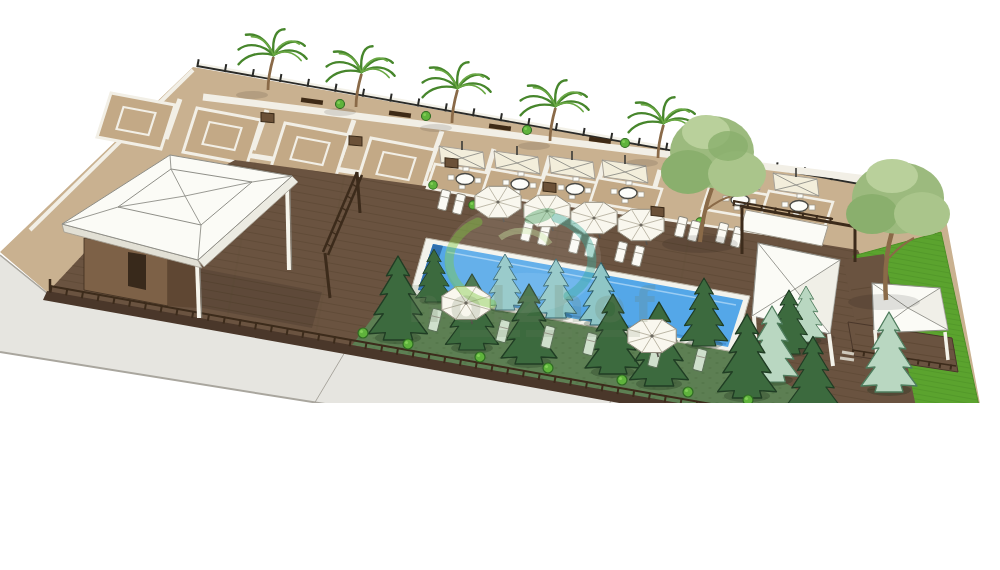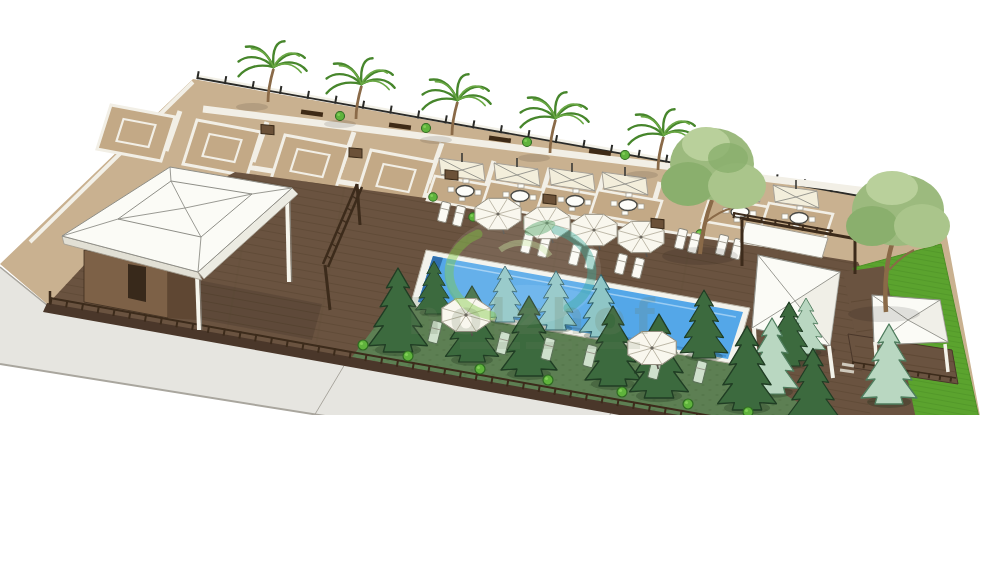--- a/index.html
+++ b/index.html
@@ -11,21 +11,21 @@
     --sidewalk:#e6e5e0; --sidewalk-line:#a9a69e; --wall:#7d6147; --wall-dark:#5f4733;
     --door:#38291b; --conifer:#3c6a3e; --conifer-line:#203d24; --spruce-blue:#8fc6c6;
     --spruce-blue-line:#2f5f68; --spruce-pale:#b9d7c1; --spruce-pale-line:#4f7d5e;
     --bush:#5fb33c; --bush-line:#2f6b22; --palm:#47862c; --palm-light:#6aa844;
     --trunk:#8a6a48; --leafy-1:#9cba7e; --leafy-2:#8aaf6d; --leafy-3:#aac58b; --leafy-4:#b9d09b;
     --sage:#cfe0cc; --sage-line:#5c7258; --wm-green:#7cc83e; --wm-teal:#3aaa9a;
     --wm-leaf:#52a46a; --wm-text:#6e7f63;
   }
   html,body{margin:0;padding:0;background:var(--bg);}
   .stage{position:relative;width:1000px;height:403px;overflow:hidden;background:var(--bg);
-         font-family:"DejaVu Sans", sans-serif;margin-top:12px;}
+         font-family:"DejaVu Sans", sans-serif;}
   svg{position:absolute;left:0;top:0;}
   .plaza{fill:var(--plaza);}
   .tile{fill:var(--tile-fill);stroke:var(--white-line);stroke-width:3;}
   .tile-in{fill:var(--tile-fill);stroke:var(--white-line);stroke-width:2.2;}
   .wline{stroke:var(--white-line);fill:none;}
   .deck{fill:var(--deck);}
   .garden{fill:var(--garden);}
   .lawn{fill:var(--lawn);stroke:var(--lawn-line);stroke-width:1;}
   .pool-cope{fill:var(--coping);stroke:#b9b4a6;stroke-width:1;}
   .pool{fill:var(--pool-water);}

